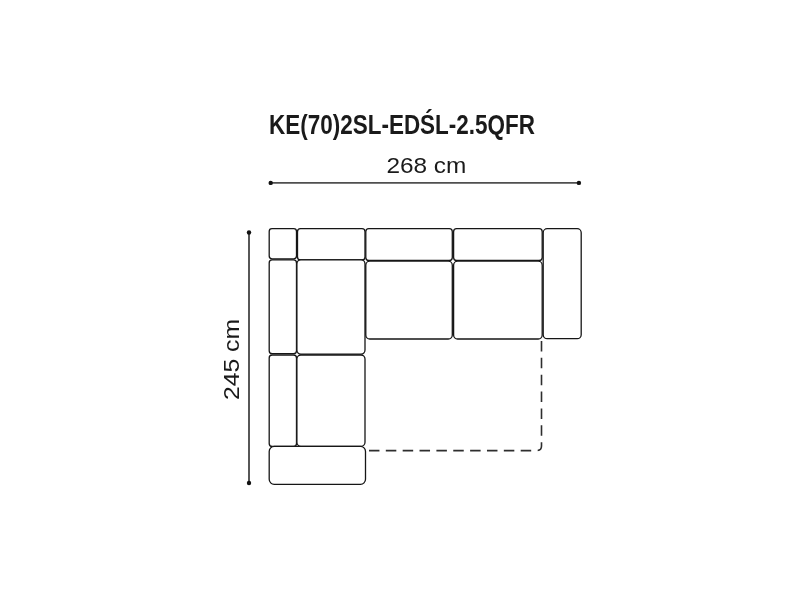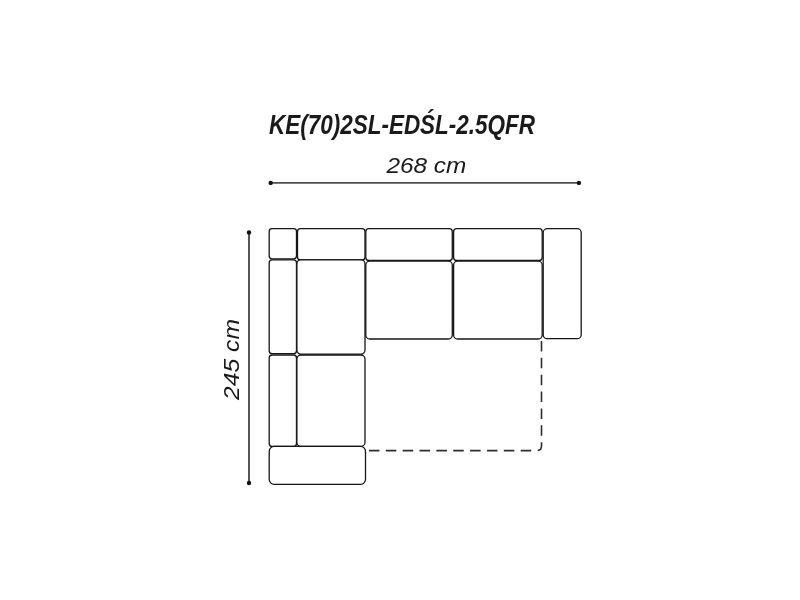--- a/index.html
+++ b/index.html
@@ -1,16 +1,16 @@
 <!DOCTYPE html>
 <html><head>
 <meta charset="utf-8">
 <style>
   html,body{margin:0;padding:0;background:#ffffff;}
-  .page{width:800px;height:600px;position:relative;background:#8b5cf6;overflow:hidden;font-style:italic;}
+  .page{width:800px;height:600px;position:relative;background:#8b5cf6;overflow:hidden;}
   text{font-family:"Liberation Sans", sans-serif;fill:#1a1a1a;}
 </style>
 </head>
 <body>
 <div class="page">
 <svg width="800" height="600" viewBox="0 0 800 600">
 
   <rect x="0" y="0" width="800" height="600" fill="#ffffff"></rect>
 
   <text x="402" y="134" font-size="27.5" font-weight="bold" text-anchor="middle" textLength="266" lengthAdjust="spacingAndGlyphs">KE(70)2SL-EDŚL-2.5QFR</text>

